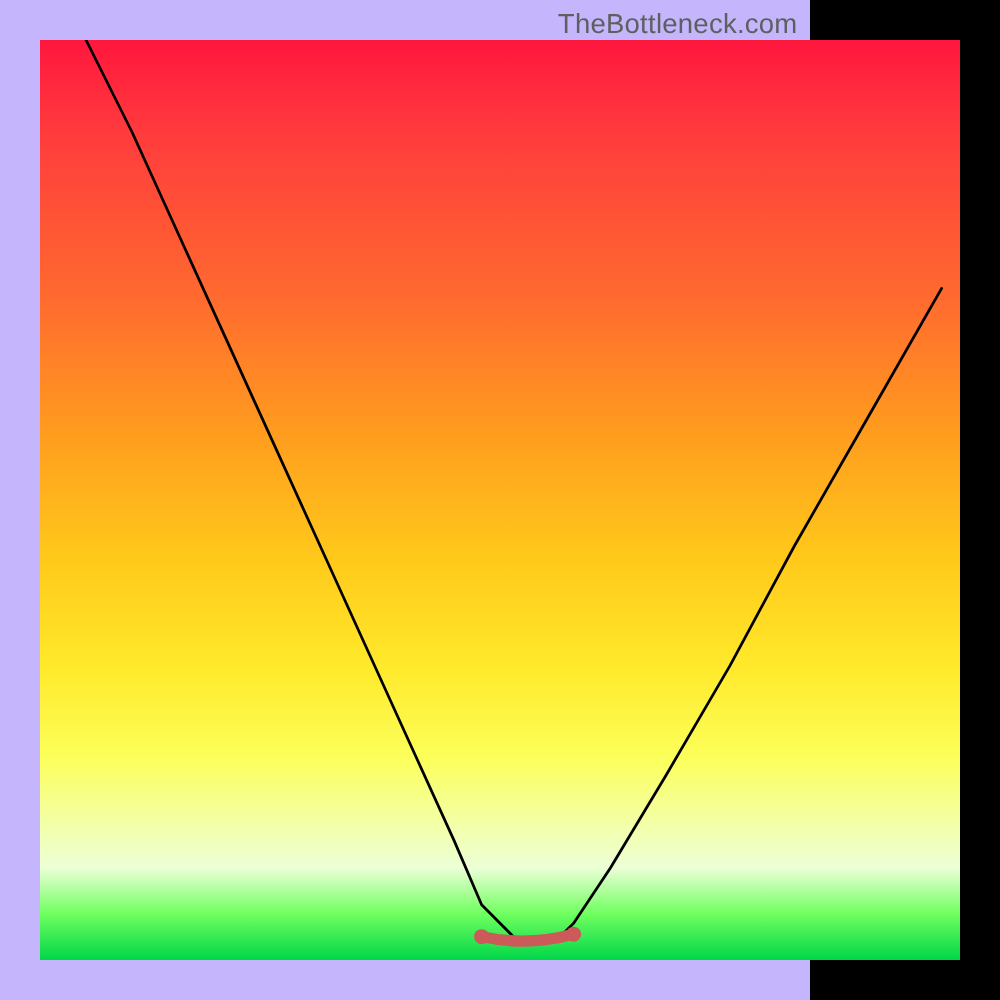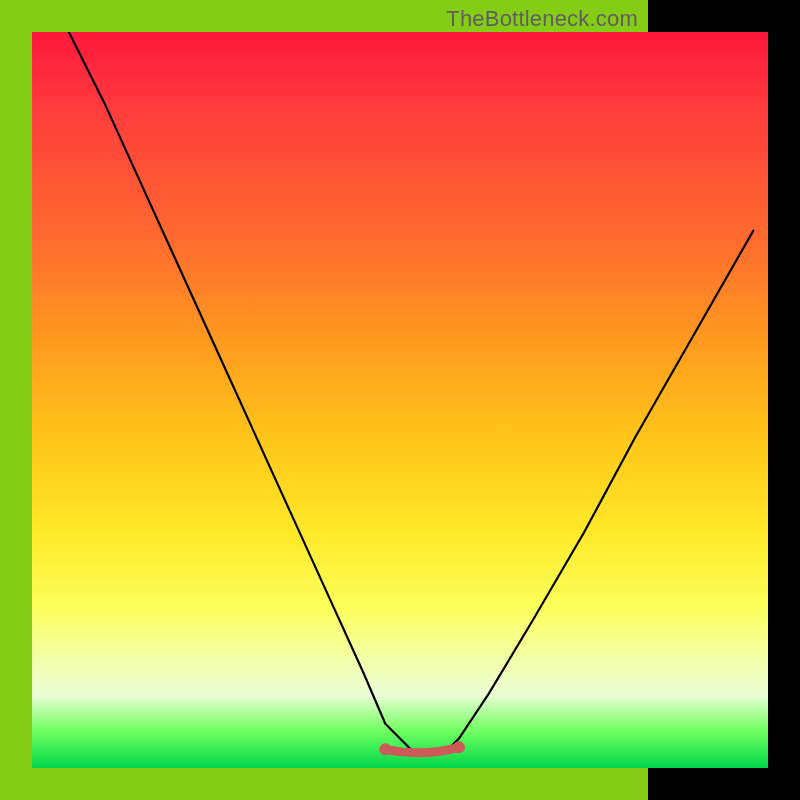--- a/index.html
+++ b/index.html
@@ -8,21 +8,21 @@
     width: 800px;
     height: 800px;
     background: #000;
     overflow: hidden;
     font-family: Arial, Helvetica, sans-serif;
   }
   .frame {
     position: relative;
     width: 648px;
     height: 800px;
-    background: #84cc16;
+    background: #c4b5fd;
   }
   .watermark {
     position: absolute;
     top: 6px;
     right: 10px;
     color: #5f5f5f;
     font-size: 22px;
     font-weight: 500;
     letter-spacing: 0.2px;
     z-index: 10;

